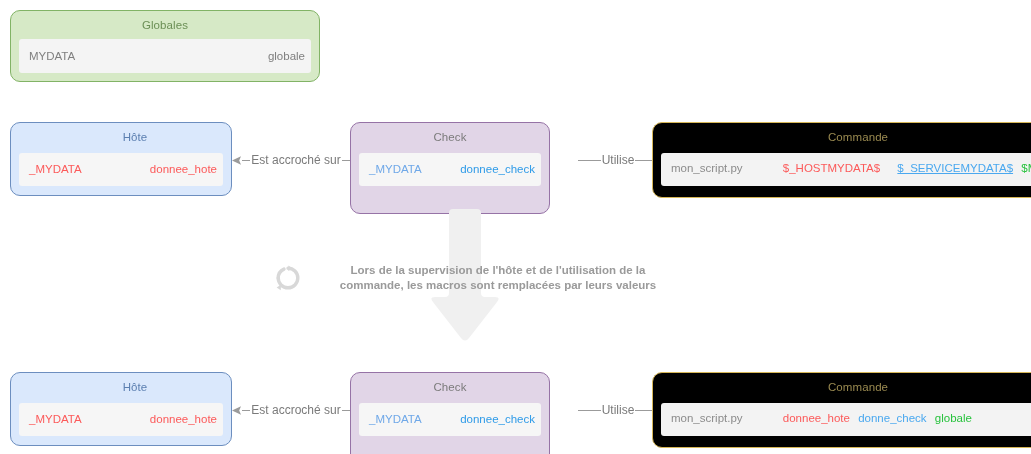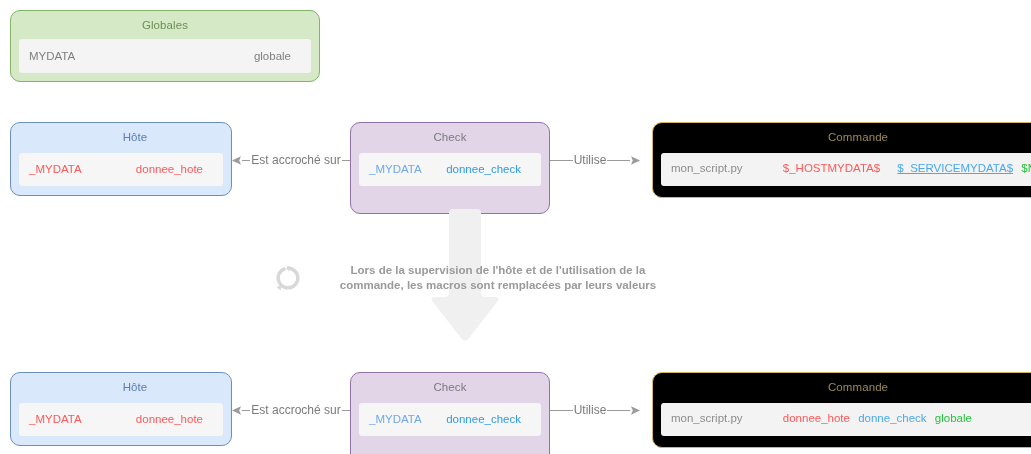--- a/index.html
+++ b/index.html
@@ -33,21 +33,21 @@
     padding-bottom: 6px;
     letter-spacing: 0.1px;
   }
   .node-row {
     position: absolute;
     left: 8px;
     right: 8px;
     background: #f4f4f4;
     border-radius: 3px;
     box-sizing: border-box;
-    padding: 7px 20px 8px 10px;
+    padding: 7px 6px 8px 10px;
     display: flex;
     justify-content: space-between;
     align-items: center;
     font-size: 11.5px;
     line-height: 14px;
     white-space: nowrap;
   }
 
   
   .n-globales {
@@ -114,21 +114,21 @@
   }
   .conn .line {
     flex: 1 1 auto;
     height: 1px;
     background: #9b9b9b;
   }
   .conn .lbl { padding: 0 1px; }
   .conn svg { display: block; }
 
   .conn-attach { left: 232px; width: 118px; }
-  .conn-use    { left: 550px; width: 90px; }
+  .conn-use    { left: 550px; width: 90px; padding-left: 28px; }
   .y-top    { top: 150px; }
   .y-bottom { top: 400px; }
 
   
   .big-arrow {
     position: absolute;
     left: 427px;
     top: 207px;
     width: 76px;
     height: 140px;

